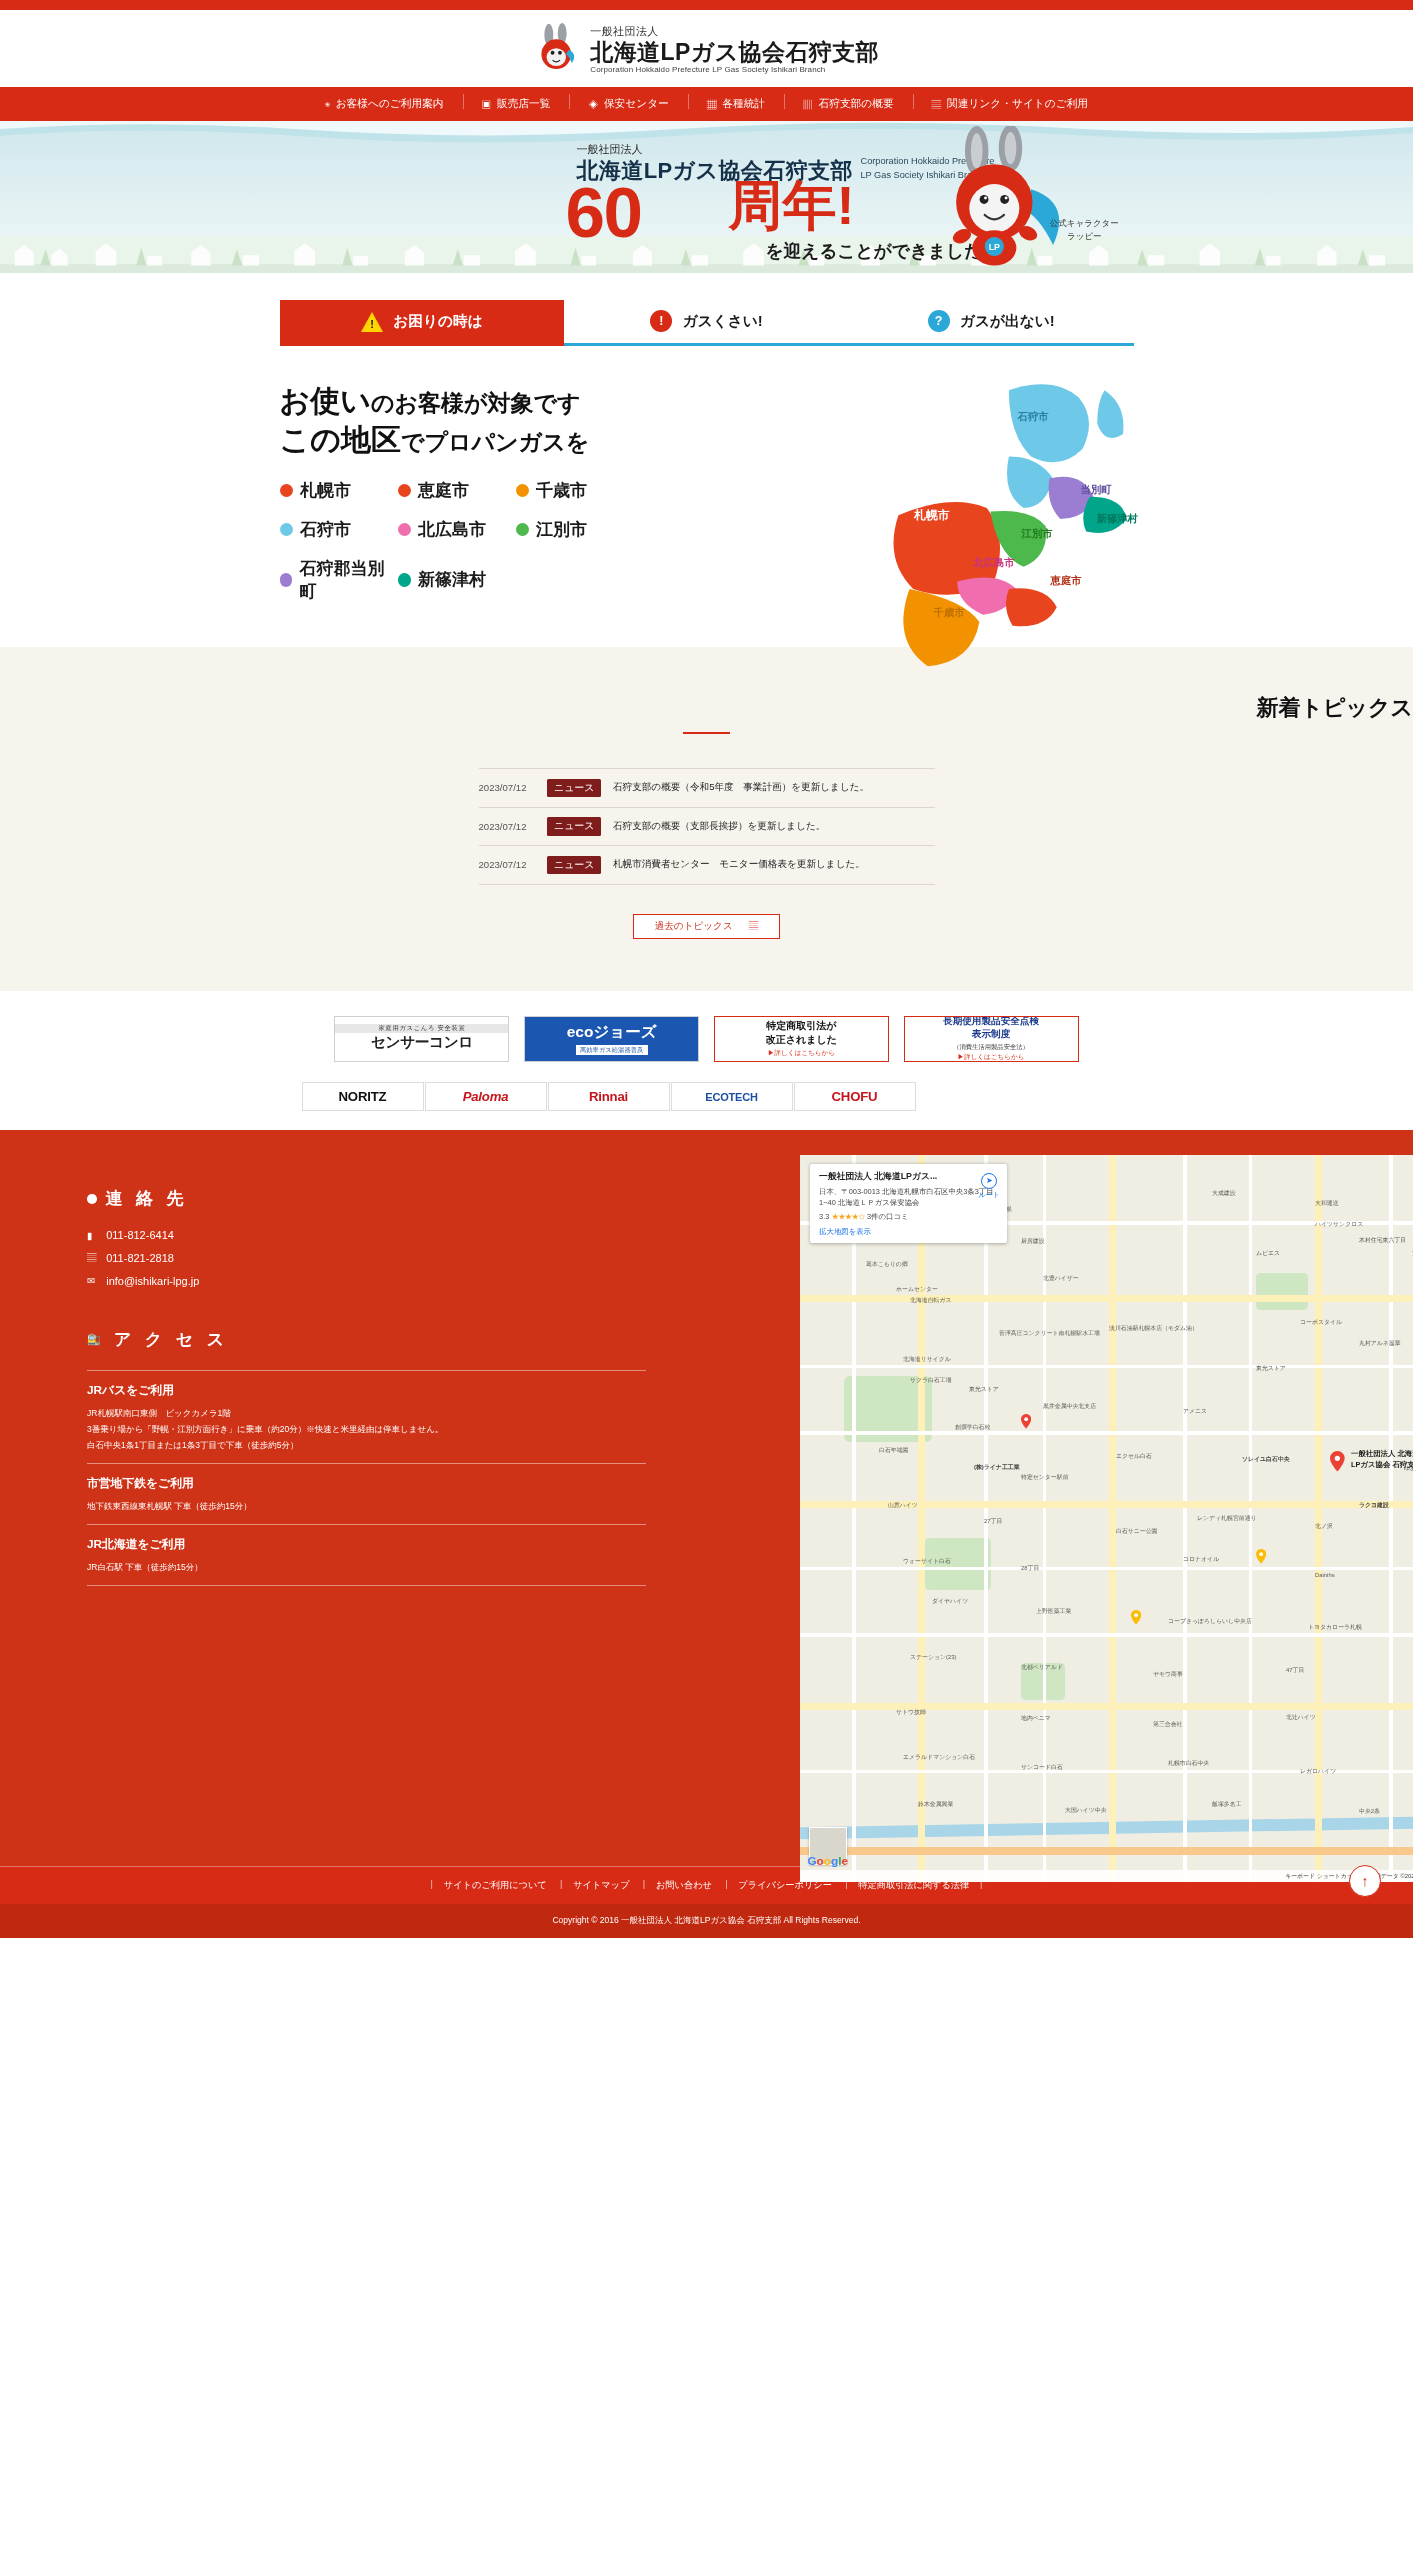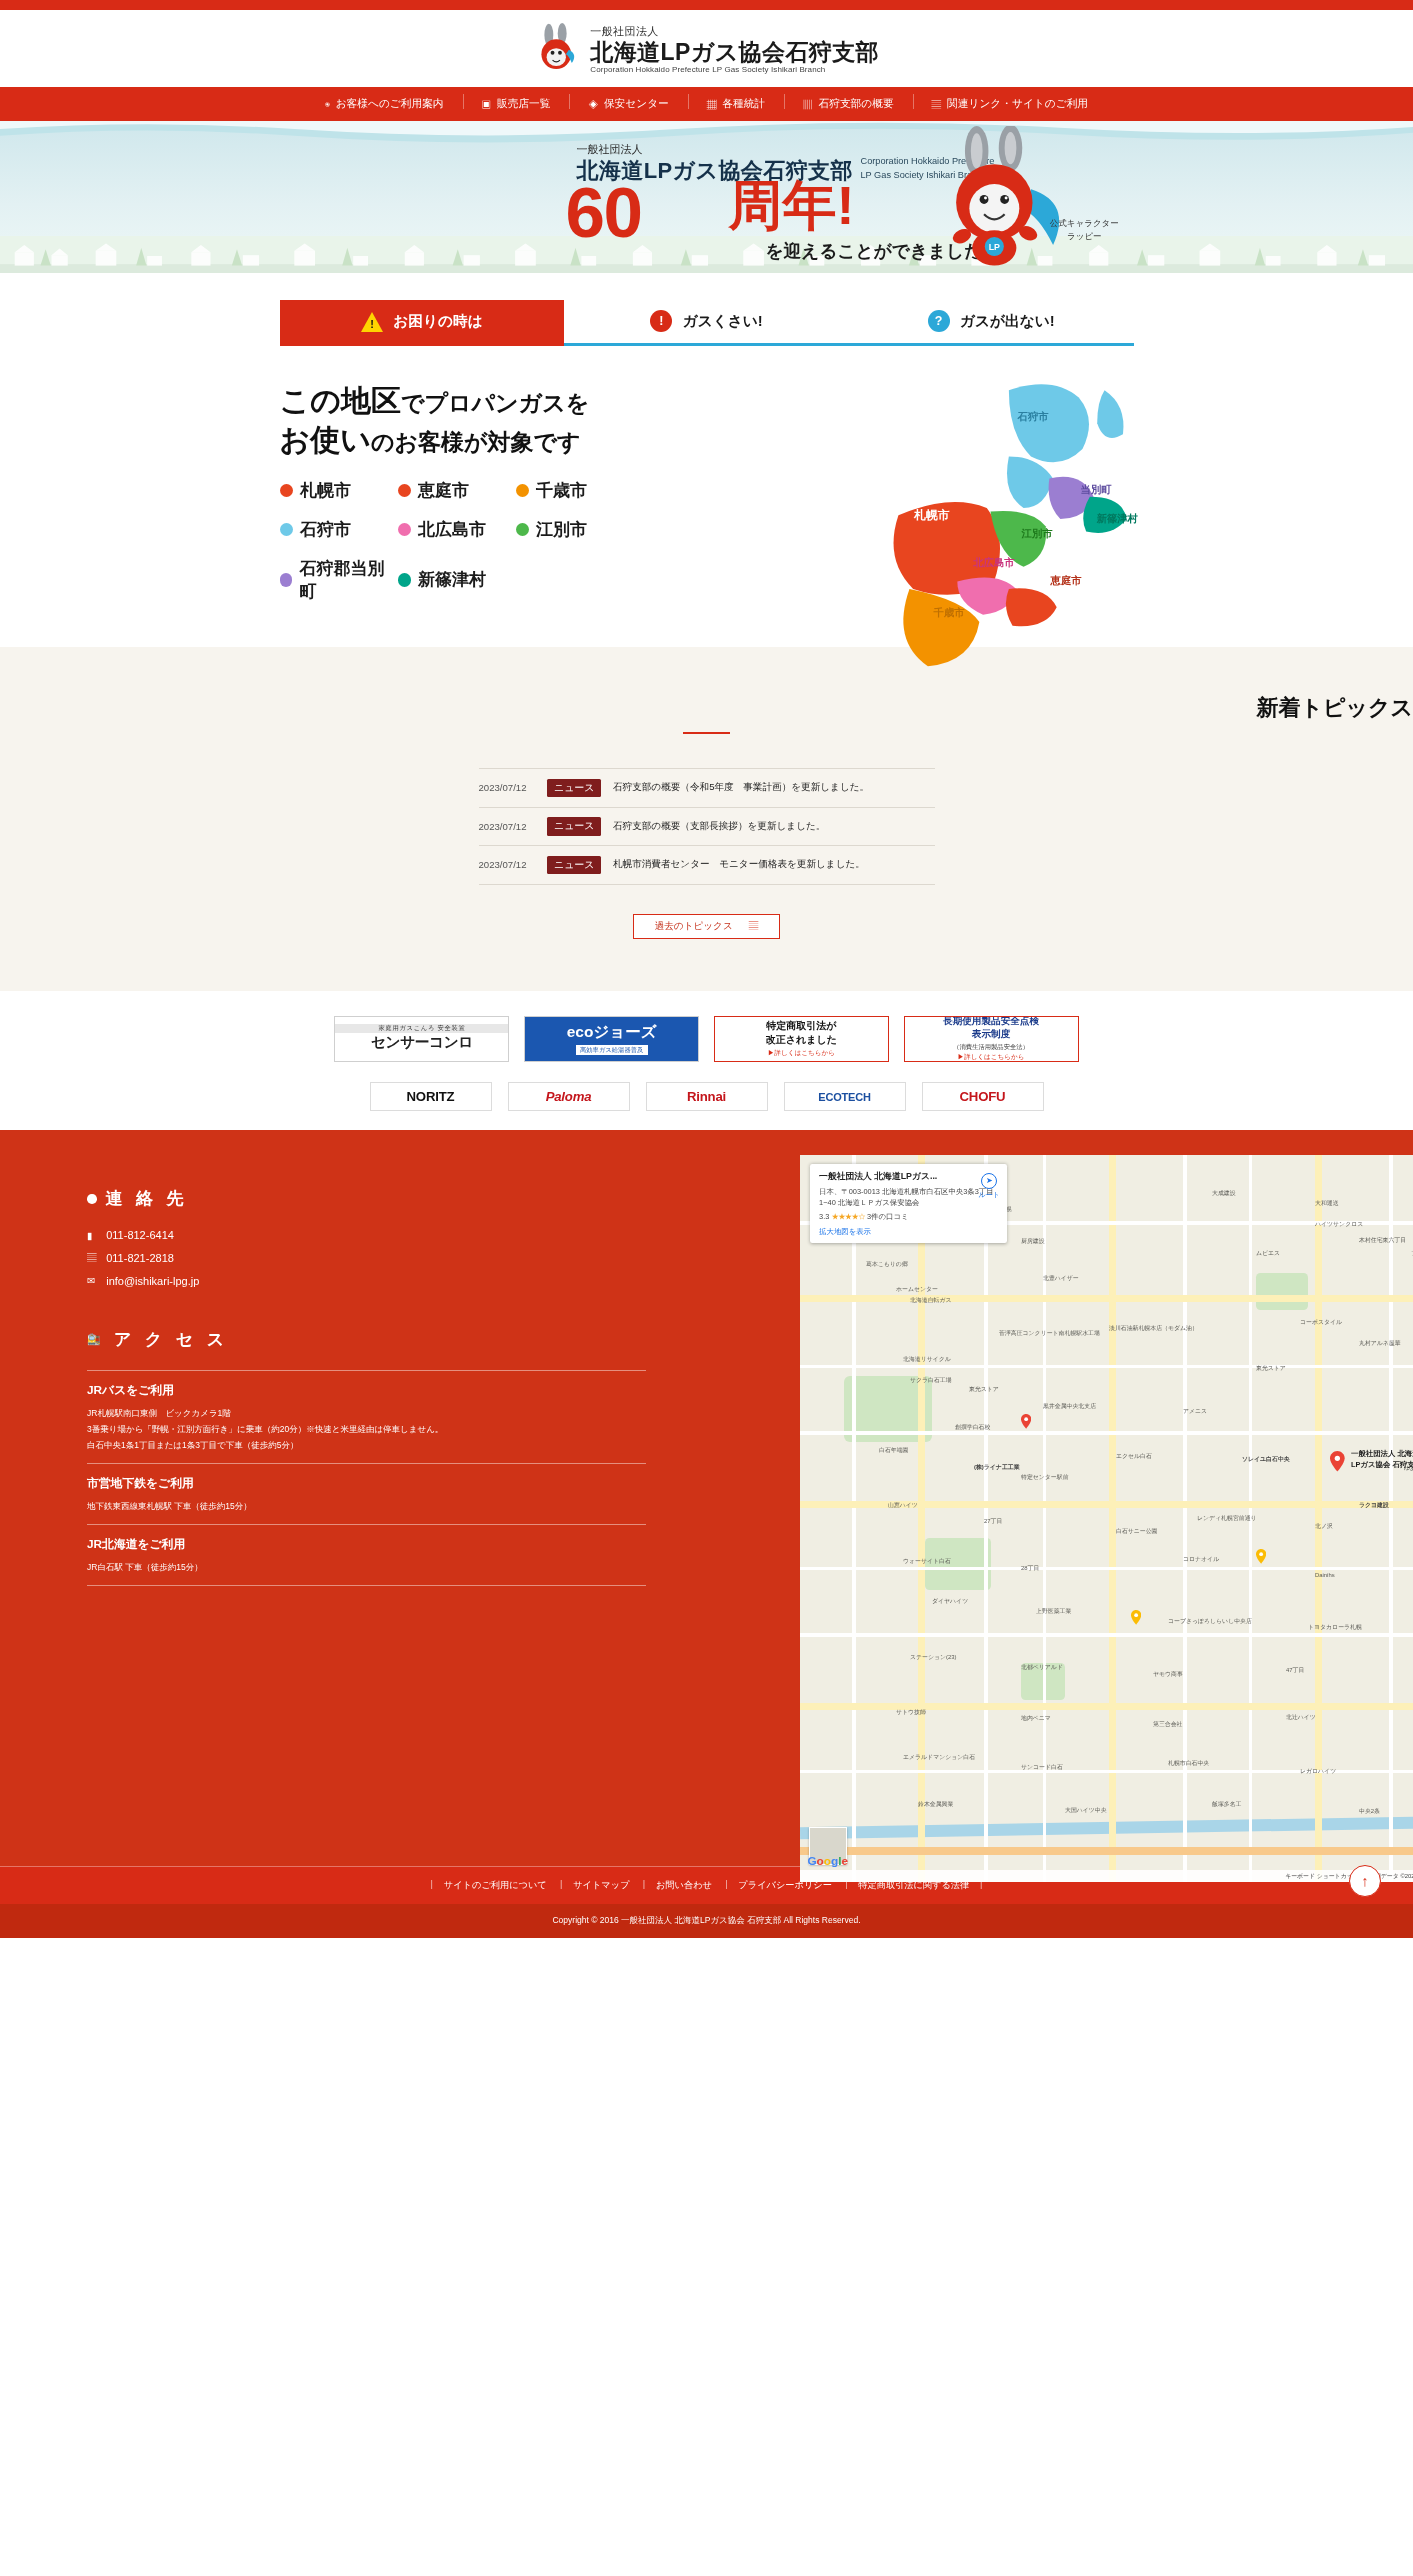--- a/index.html
+++ b/index.html
@@ -201,21 +201,21 @@
   .bn.law { flex-direction:column; border-color:#d82b16;}
   .bn.law .l1 { font-size:10px; font-weight:bold; color:#111;}
   .bn.law .l2 { font-size:6.6px; color:#d82b16; margin-top:2.9px;}
   .bn.chk { flex-direction:column; border-color:#d82b16;}
   .bn.chk .l1 { font-size:9.6px; font-weight:bold; color:#1b3b8b;}
   .bn.chk .l2 { font-size:6.3px; color:#333; margin-top:1.5px;}
   .bn.chk .l3 { font-size:6.6px; color:#d82b16; margin-top:2.2px;}
 
   
   .makers { background:#fff; padding:7.4px 0 19px; }
-  .maker-row { width:810px; margin:0 auto; display:flex; justify-content:center; gap:16px; }
+  .maker-row { width:810px; margin:0 auto; display:flex; gap:1px; }
   .mk {
     width:122px; height:29px; border:0.7px solid #dcdcdc; background:#fff;
     display:flex; align-items:center; justify-content:center; cursor:pointer;
   }
   .mk span { font-size:13.2px; font-weight:bold; letter-spacing:-0.2px; }
 
   
   .finfo { background:#cf3317; color:#fff; display:flex; min-height:736px; }
   .finfo-left { width:800px; padding:57px 0 0 87px; }
   .f-h {
@@ -497,24 +497,24 @@
         <span>ガスが出ない!</span>
       </div>
     </div>
   </section>
 
   <section class="area-sec">
     <div class="area-inner">
       <div class="area-left">
         <div class="area-h">
           <div>
-            <span>この地区</span><span class="sm">でプロパンガスを</span>
+            <span>お使い</span><span class="sm">のお客様が対象です</span>
           </div>
           <div>
-            <span>お使い</span><span class="sm">のお客様が対象です</span>
+            <span>この地区</span><span class="sm">でプロパンガスを</span>
           </div>
         </div>
         <div class="city-grid">
           <div class="city">
               <span class="dot" style="background:#e8451f"></span>
               <span>札幌市</span>
             </div>
           <div class="city">
               <span class="dot" style="background:#e8451f"></span>
               <span>恵庭市</span>

